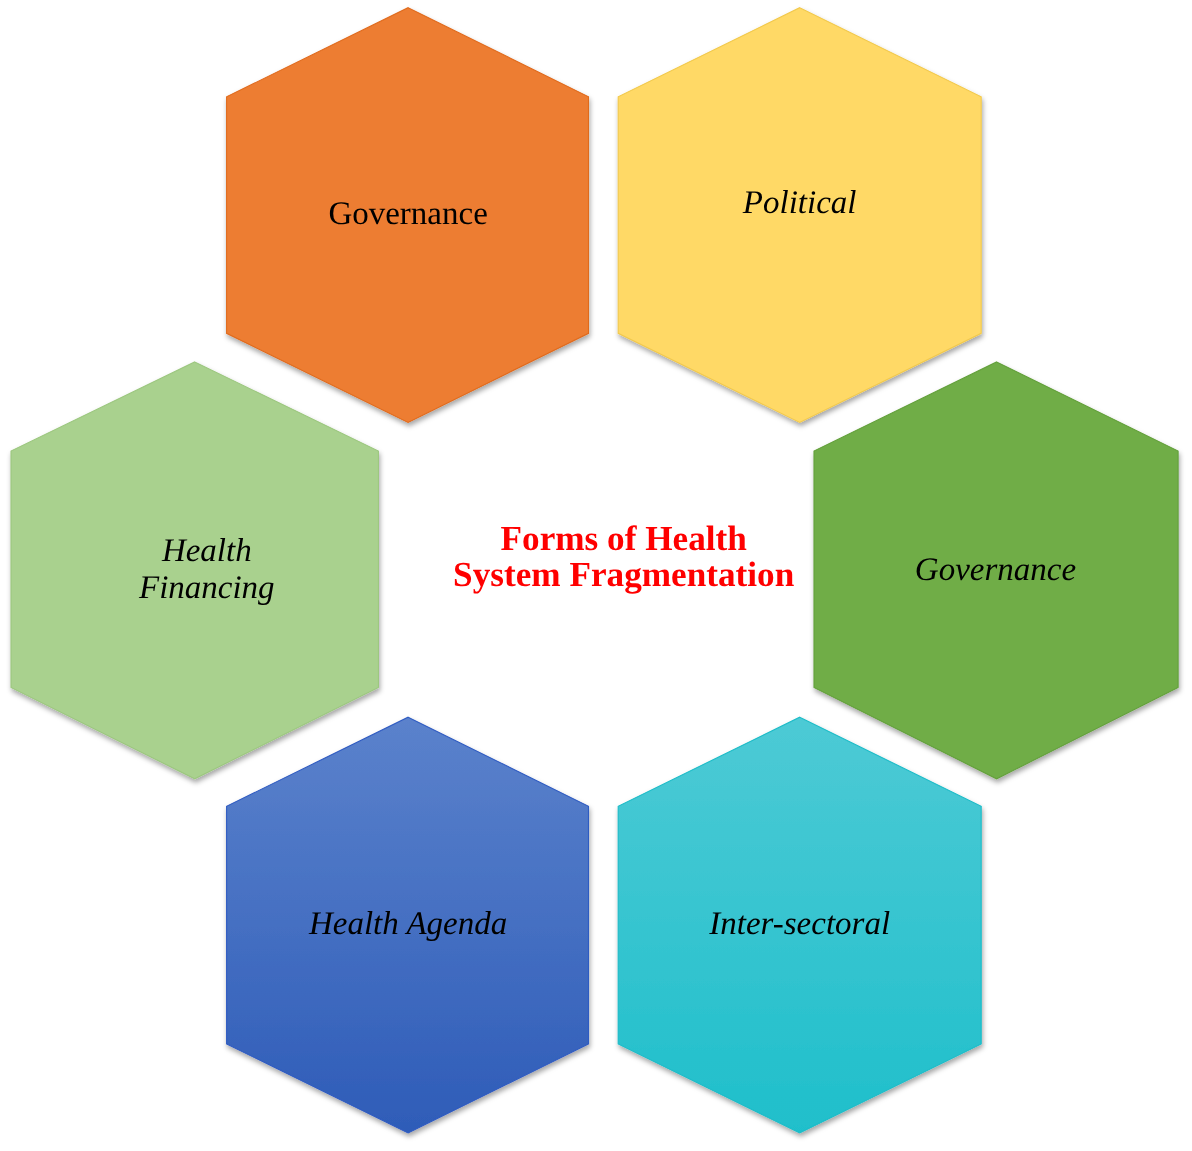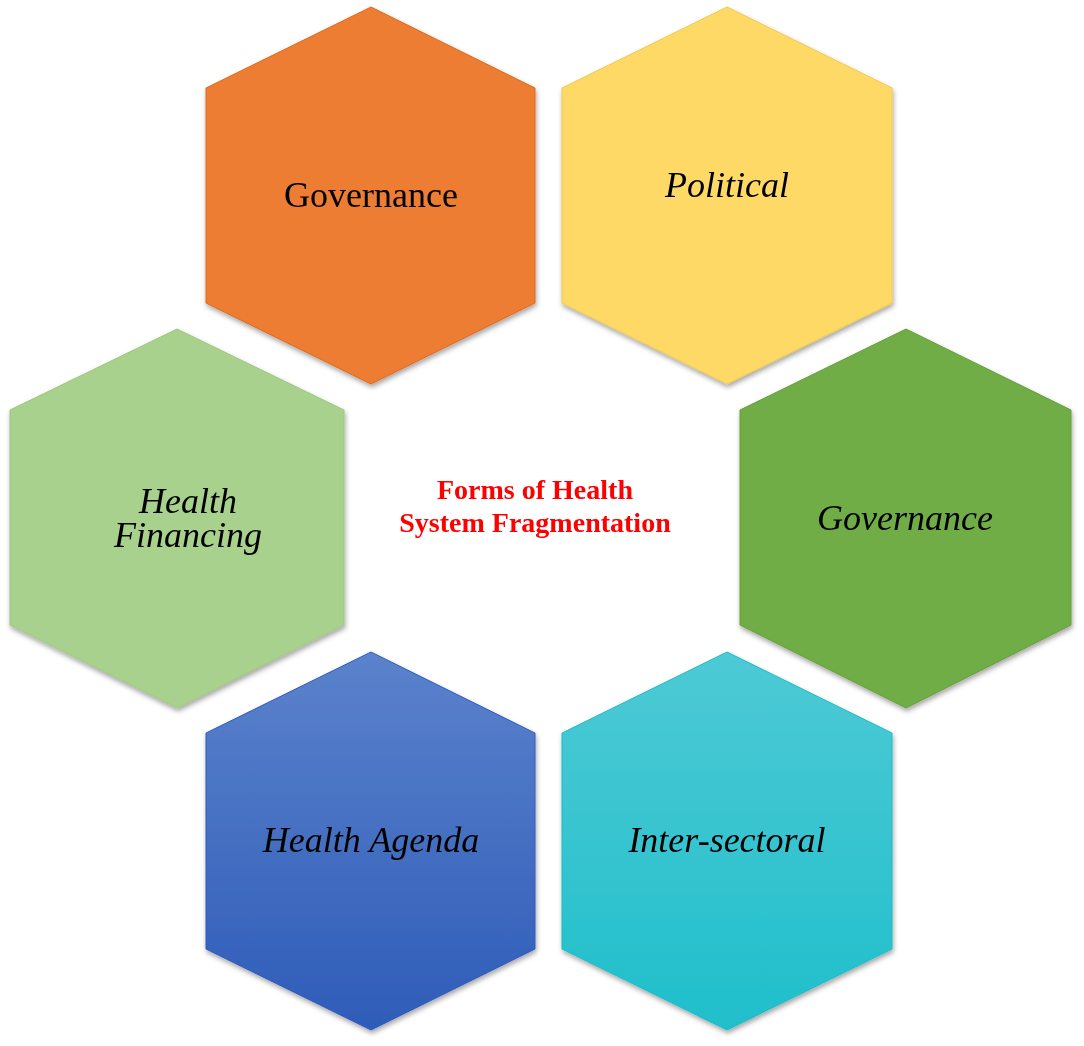--- a/index.html
+++ b/index.html
@@ -3,34 +3,34 @@
   <meta charset="utf-8">
   <style>
     html, body { margin: 0; padding: 0; background: #ffffff; }
     body { width: 1084px; height: 1046px; position: relative; overflow: hidden; }
     #canvas { position: absolute; left: 0; top: 0; width: 1084px; height: 1046px; }
     .hex-label {
       position: absolute;
       transform: translate(-50%, -50%);
       text-align: center;
       font-family: "Liberation Serif", "DejaVu Serif", serif;
-      font-size: 36px;
+      font-size: 30px;
       line-height: 34px;
       color: #000000;
       white-space: nowrap;
     }
     .italic { font-style: italic; }
     .center-title {
       position: absolute;
-      left: 535px; top: 506px;
+      left: 567px; top: 506px;
       transform: translate(-50%, -50%);
       text-align: center;
       font-family: "Liberation Serif", "DejaVu Serif", serif;
       font-weight: bold;
-      font-size: 28px;
+      font-size: 32px;
       line-height: 33px;
       color: #FF0000;
       white-space: nowrap;
     }
   </style>
 </head>
 <body>
 
 <svg id="canvas" width="1084" height="1046" viewBox="0 0 1084 1046" xmlns="http://www.w3.org/2000/svg">
   <defs>

